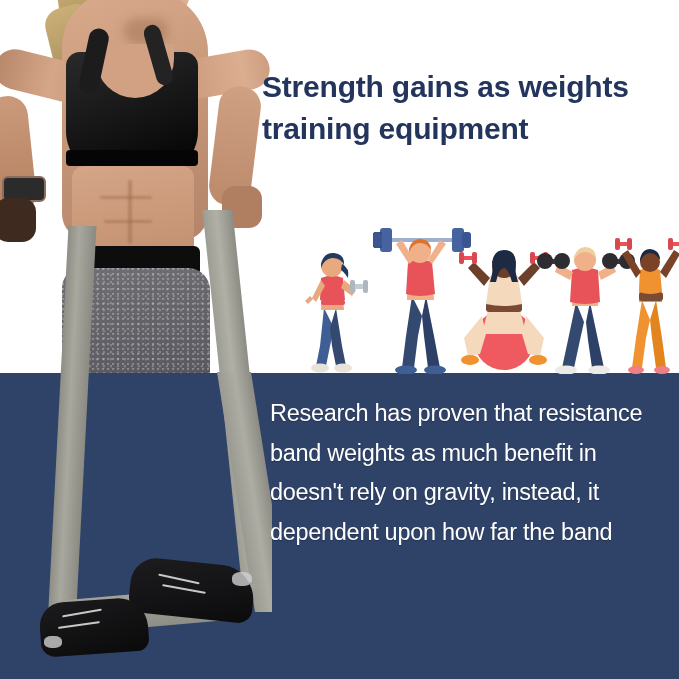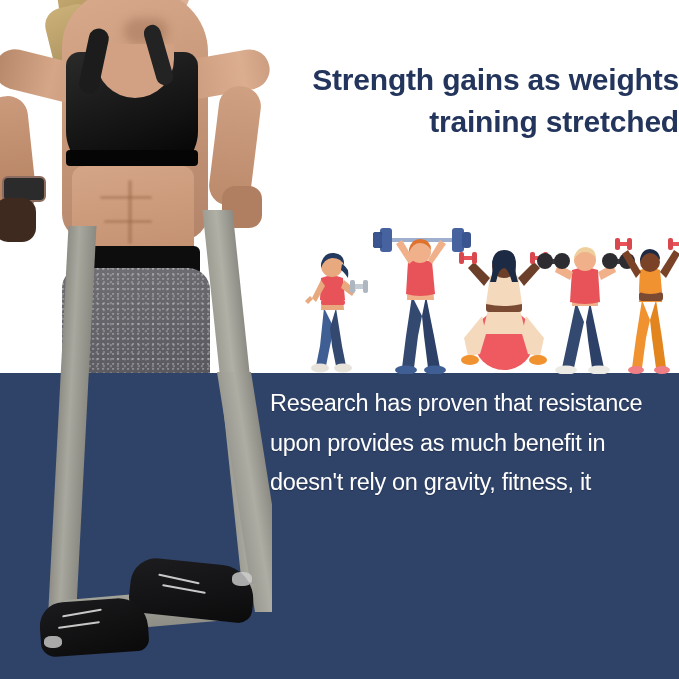--- a/index.html
+++ b/index.html
@@ -12,31 +12,31 @@
   #stage{position:relative;width:679px;height:679px;background:#ffffff;overflow:hidden;}
 
   
   .navy-panel{
     position:absolute;left:0;top:373px;width:679px;height:306px;
     background:#2f4268;
   }
 
   
   .headline{
-    position:absolute;left:262px;top:59px;width:417px;
-    text-align:right;
+    position:absolute;left:262px;top:66px;width:417px;
+    text-align:left;
     color:#23355c;
     font-size:30px;font-weight:bold;line-height:42px;
     letter-spacing:-0.2px;
   }
   .headline span{display:block;}
 
   
   .body-copy{
-    position:absolute;left:270px;top:384px;width:404px;
+    position:absolute;left:270px;top:394px;width:404px;
     color:#ffffff;
     font-size:23.5px;line-height:39.5px;font-weight:normal;
     letter-spacing:-0.3px;
     text-shadow:0 1px 1px rgba(0,0,0,.25);
   }
 
   
   .photo{position:absolute;left:0;top:0;width:272px;height:679px;overflow:hidden;}
 
   
@@ -272,21 +272,21 @@
     <div class="p lace" style="left:162px;top:588px;width:44px;transform:rotate(10deg);"></div>
 
     <div class="p shoeL"></div>
     <div class="p lace" style="left:62px;top:612px;width:40px;transform:rotate(-10deg);"></div>
     <div class="p lace" style="left:58px;top:624px;width:42px;transform:rotate(-8deg);"></div>
     <div class="p shoe-toe" style="left:44px;top:636px;width:18px;height:12px;"></div>
   </div>
 
   <div class="headline">
     <span>Strength gains as weights</span>
-    <span>training stretched</span>
+    <span>training equipment</span>
   </div>
 
   <div class="figures">
 
     <svg class="fig" style="left:14px;bottom:0;" width="78" height="132" viewBox="0 0 78 132">
       <g>
         <path d="M30 66 L26 104 L22 124 L32 124 L36 104 L40 86 Z" fill="#3f5f94"></path>
         <path d="M42 66 L48 104 L52 124 L42 124 L38 104 L36 86 Z" fill="#34496f"></path>
         <ellipse cx="26" cy="126" rx="9" ry="4.5" fill="#e7e3db"></ellipse>
         <ellipse cx="49" cy="126" rx="9" ry="4.5" fill="#e7e3db"></ellipse>
@@ -405,17 +405,18 @@
           <rect x="56" y="10" width="5" height="12" rx="2" fill="#d9474f"></rect>
           <rect x="68" y="10" width="5" height="12" rx="2" fill="#d9474f"></rect>
         </g>
       </g>
     </svg>
 
   </div>
 
   <div class="body-copy">
     <div>Research has proven that resistance</div>
-    <div>upon provides as much benefit in</div>
-    <div>doesn't rely on gravity, fitness, it</div>
+    <div>band weights as much benefit in</div>
+    <div>doesn't rely on gravity, instead, it</div>
+    <div>dependent upon how far the band</div>
   </div>
 
 </div>
 
 </body></html>

